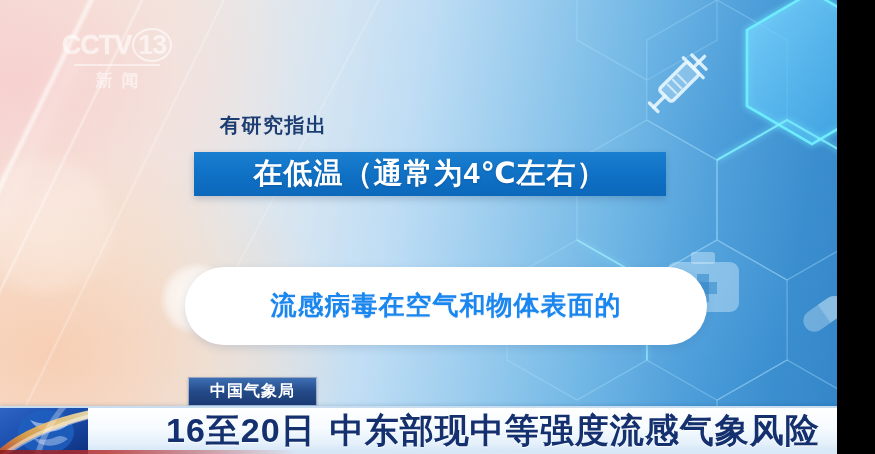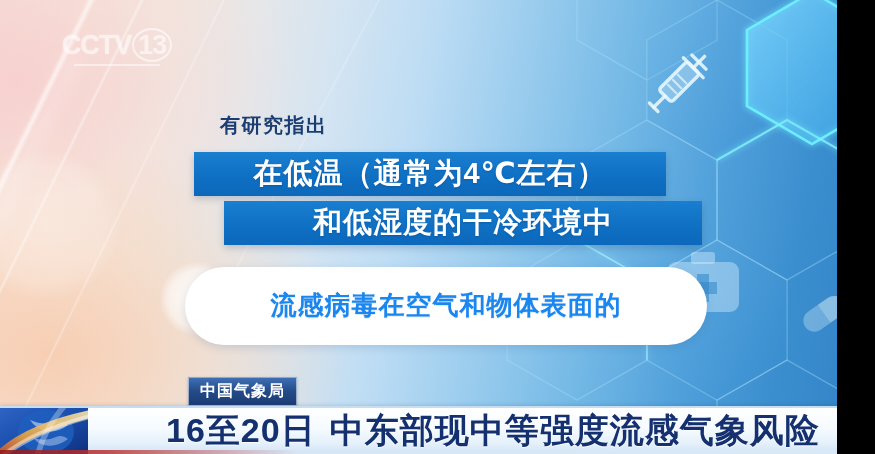--- a/index.html
+++ b/index.html
@@ -122,21 +122,21 @@
     align-items:center; justify-content:center;
     color:#1a86ef;
     font-weight:bold; font-size:26px; letter-spacing:1px;
     line-height:1.28;
     text-shadow:0 1px 1px rgba(0,90,200,.14);
   }
 
   
   #source-tag {
     position:absolute; left:188px; top:377px;
-    height:29px; padding:0 11px;
+    height:29px; padding:0 21px;
     background:linear-gradient(180deg,#3d6fb4 0%,#244a88 50%,#1c3b74 100%);
     border:1px solid rgba(255,255,255,.55);
     display:flex; align-items:center;
     color:#ffffff; font-weight:bold; font-size:16px; letter-spacing:1px;
     box-shadow:0 1px 3px rgba(0,0,0,.2);
   }
 
   #headline-bar {
     position:absolute; left:0; top:406px;
     width:875px; height:48px;
@@ -257,29 +257,27 @@
   </div>
 
   <div id="logo">
     <div class="cctv-row">
       <span class="cctv-txt">CCTV</span>
       <span class="ring">
         <span>13</span>
       </span>
     </div>
     <div class="underline"></div>
+    <div class="xinwen">新闻</div>
   </div>
 
   <div id="lead">有研究指出</div>
 
   <div class="banner" id="banner1">
     <span>在低温（通常为4℃左右）</span>
-  </div>
-  <div class="banner" id="banner2">
-    <span>和低湿度的干冷环境中</span>
   </div>
 
   <div id="pill">
     <div>流感病毒在空气和物体表面的</div>
   </div>
 
   <div id="source-tag">
     <span>中国气象局</span>
   </div>
 

